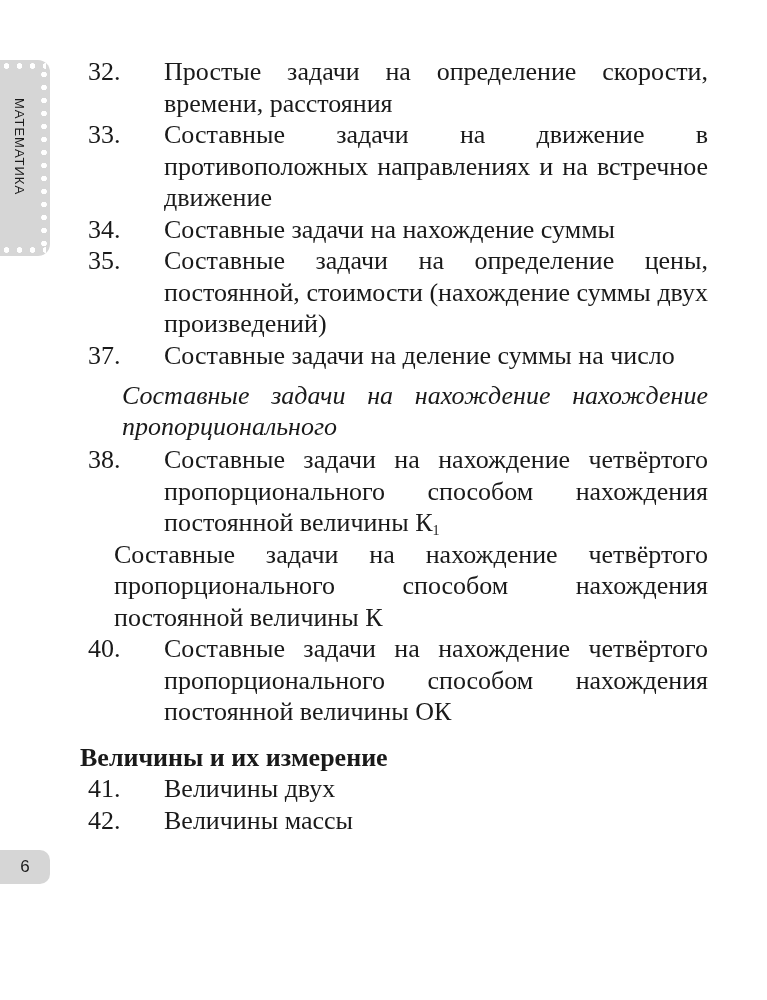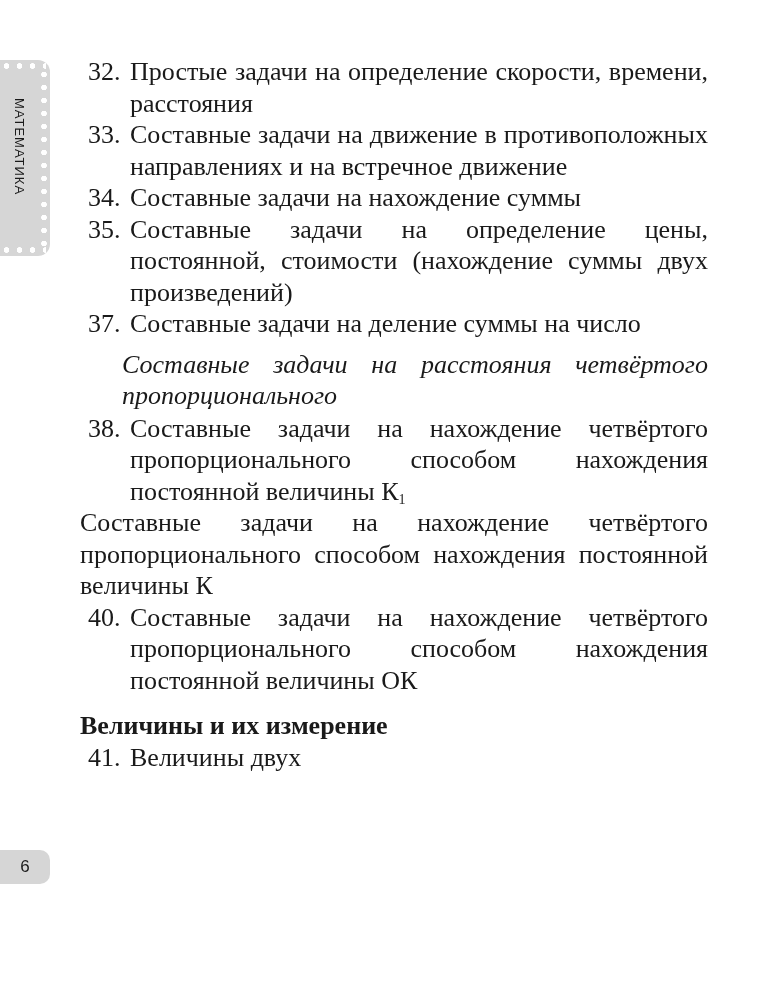--- a/index.html
+++ b/index.html
@@ -33,21 +33,21 @@
     background: #d6d6d6; border-radius: 0 10px 10px 0;
     display: flex; align-items: center; justify-content: center;
     font-family: "Liberation Sans", "DejaVu Sans", sans-serif; font-size: 17px; color: #1a1a1a;
   }
   .content {
     position: absolute; left: 80px; top: 56px; width: 628px;
     font-size: 26px; line-height: 31.5px;
   }
   .item { display: flex; }
   .item .num { width: 42px; flex: none; margin-left: 8px; }
-  .item .text { flex: 1; text-align: justify; }
+  .item .text { flex: 1; text-align: justify; margin-left: 34px; }
   .subhead {
     padding-left: 42px; font-style: italic; text-align: justify;
     margin-top: 9px; margin-bottom: 2px; line-height: 31px;
   }
   .section {
     font-weight: bold; margin-top: 14px;
   }
   sub { font-size: 14px; vertical-align: -4px; line-height: 0; }
 </style>
 </head>
@@ -77,33 +77,37 @@
   </div>
   <div class="item">
     <span class="num">35.</span>
     <span class="text">Составные задачи на определение цены, постоянной, стоимости (нахождение суммы двух произведений)</span>
   </div>
   <div class="item">
     <span class="num">37.</span>
     <span class="text">Составные задачи на деление суммы на число</span>
   </div>
 
-  <div class="subhead">Составные задачи на расстояния четвёртого пропорционального</div>
+  <div class="subhead">Составные задачи на нахождение нахождение пропорционального</div>
 
   <div class="item">
     <span class="num">38.</span>
     <span class="text"><span>Составные задачи на нахождение четвёртого пропорционального способом нахождения постоянной величины К</span><sub>1</sub></span>
   </div>
   <div class="item">
     <span class="text">Составные задачи на нахождение четвёртого пропорционального способом нахождения постоянной величины К</span>
   </div>
   <div class="item">
     <span class="num">40.</span>
     <span class="text">Составные задачи на нахождение четвёртого пропорционального способом нахождения постоянной величины ОК</span>
   </div>
 
   <div class="section">Величины и их измерение</div>
 
   <div class="item">
     <span class="num">41.</span>
     <span class="text">Величины двух</span>
   </div>
+  <div class="item">
+    <span class="num">42.</span>
+    <span class="text">Величины массы</span>
+  </div>
 </div>
 
 </body></html>

